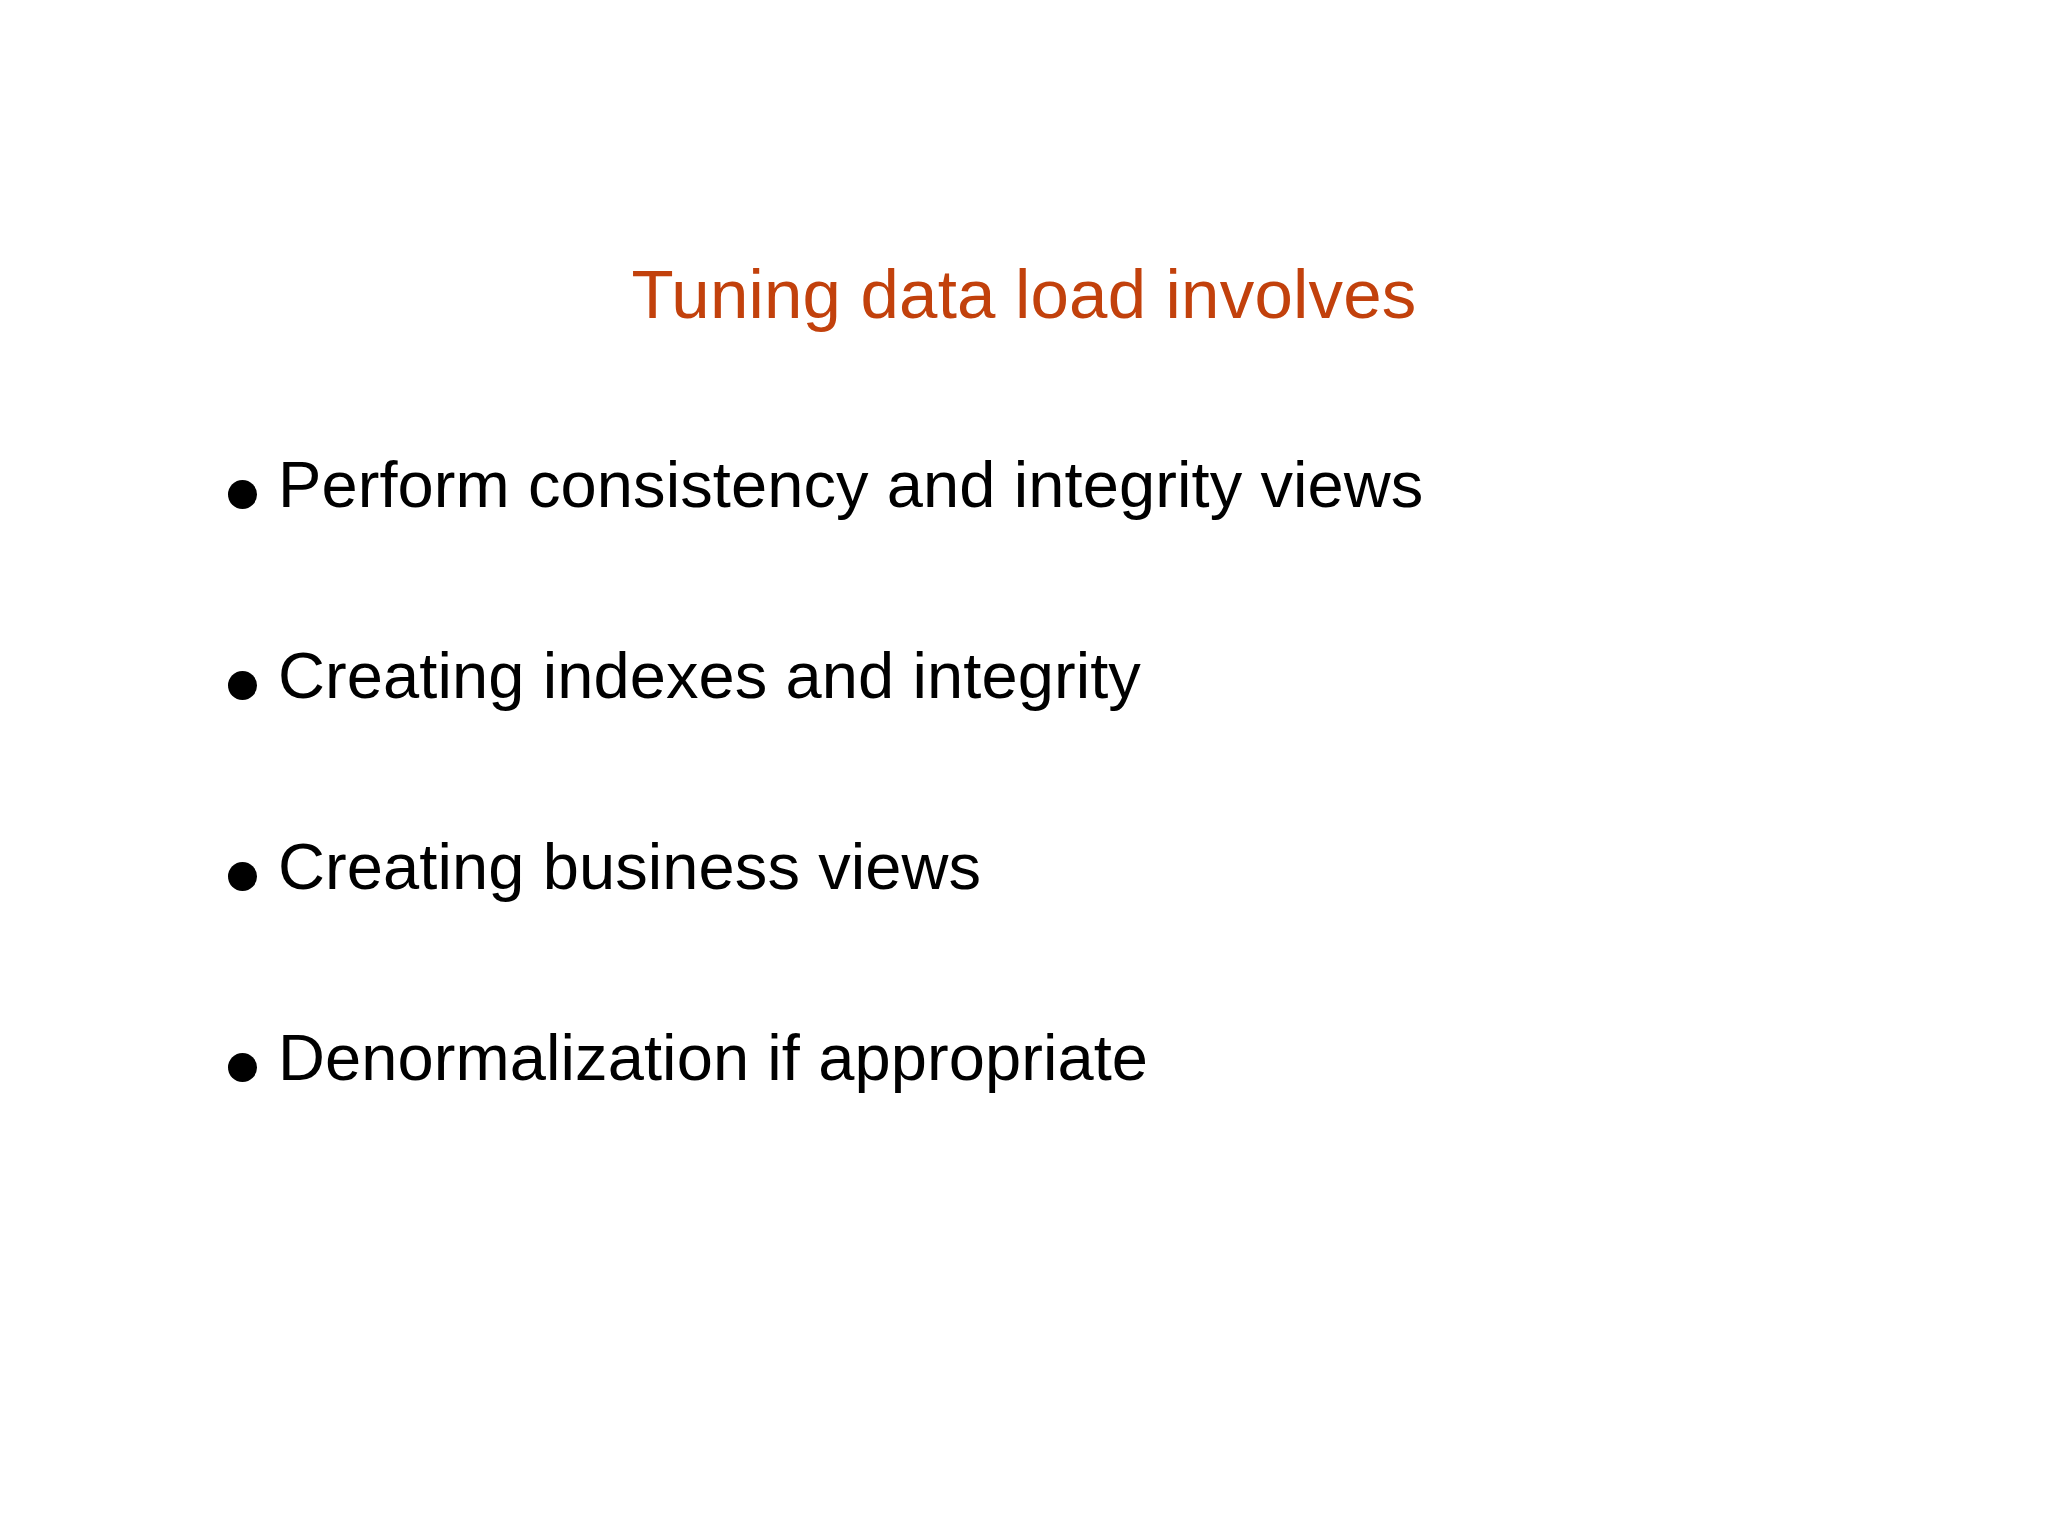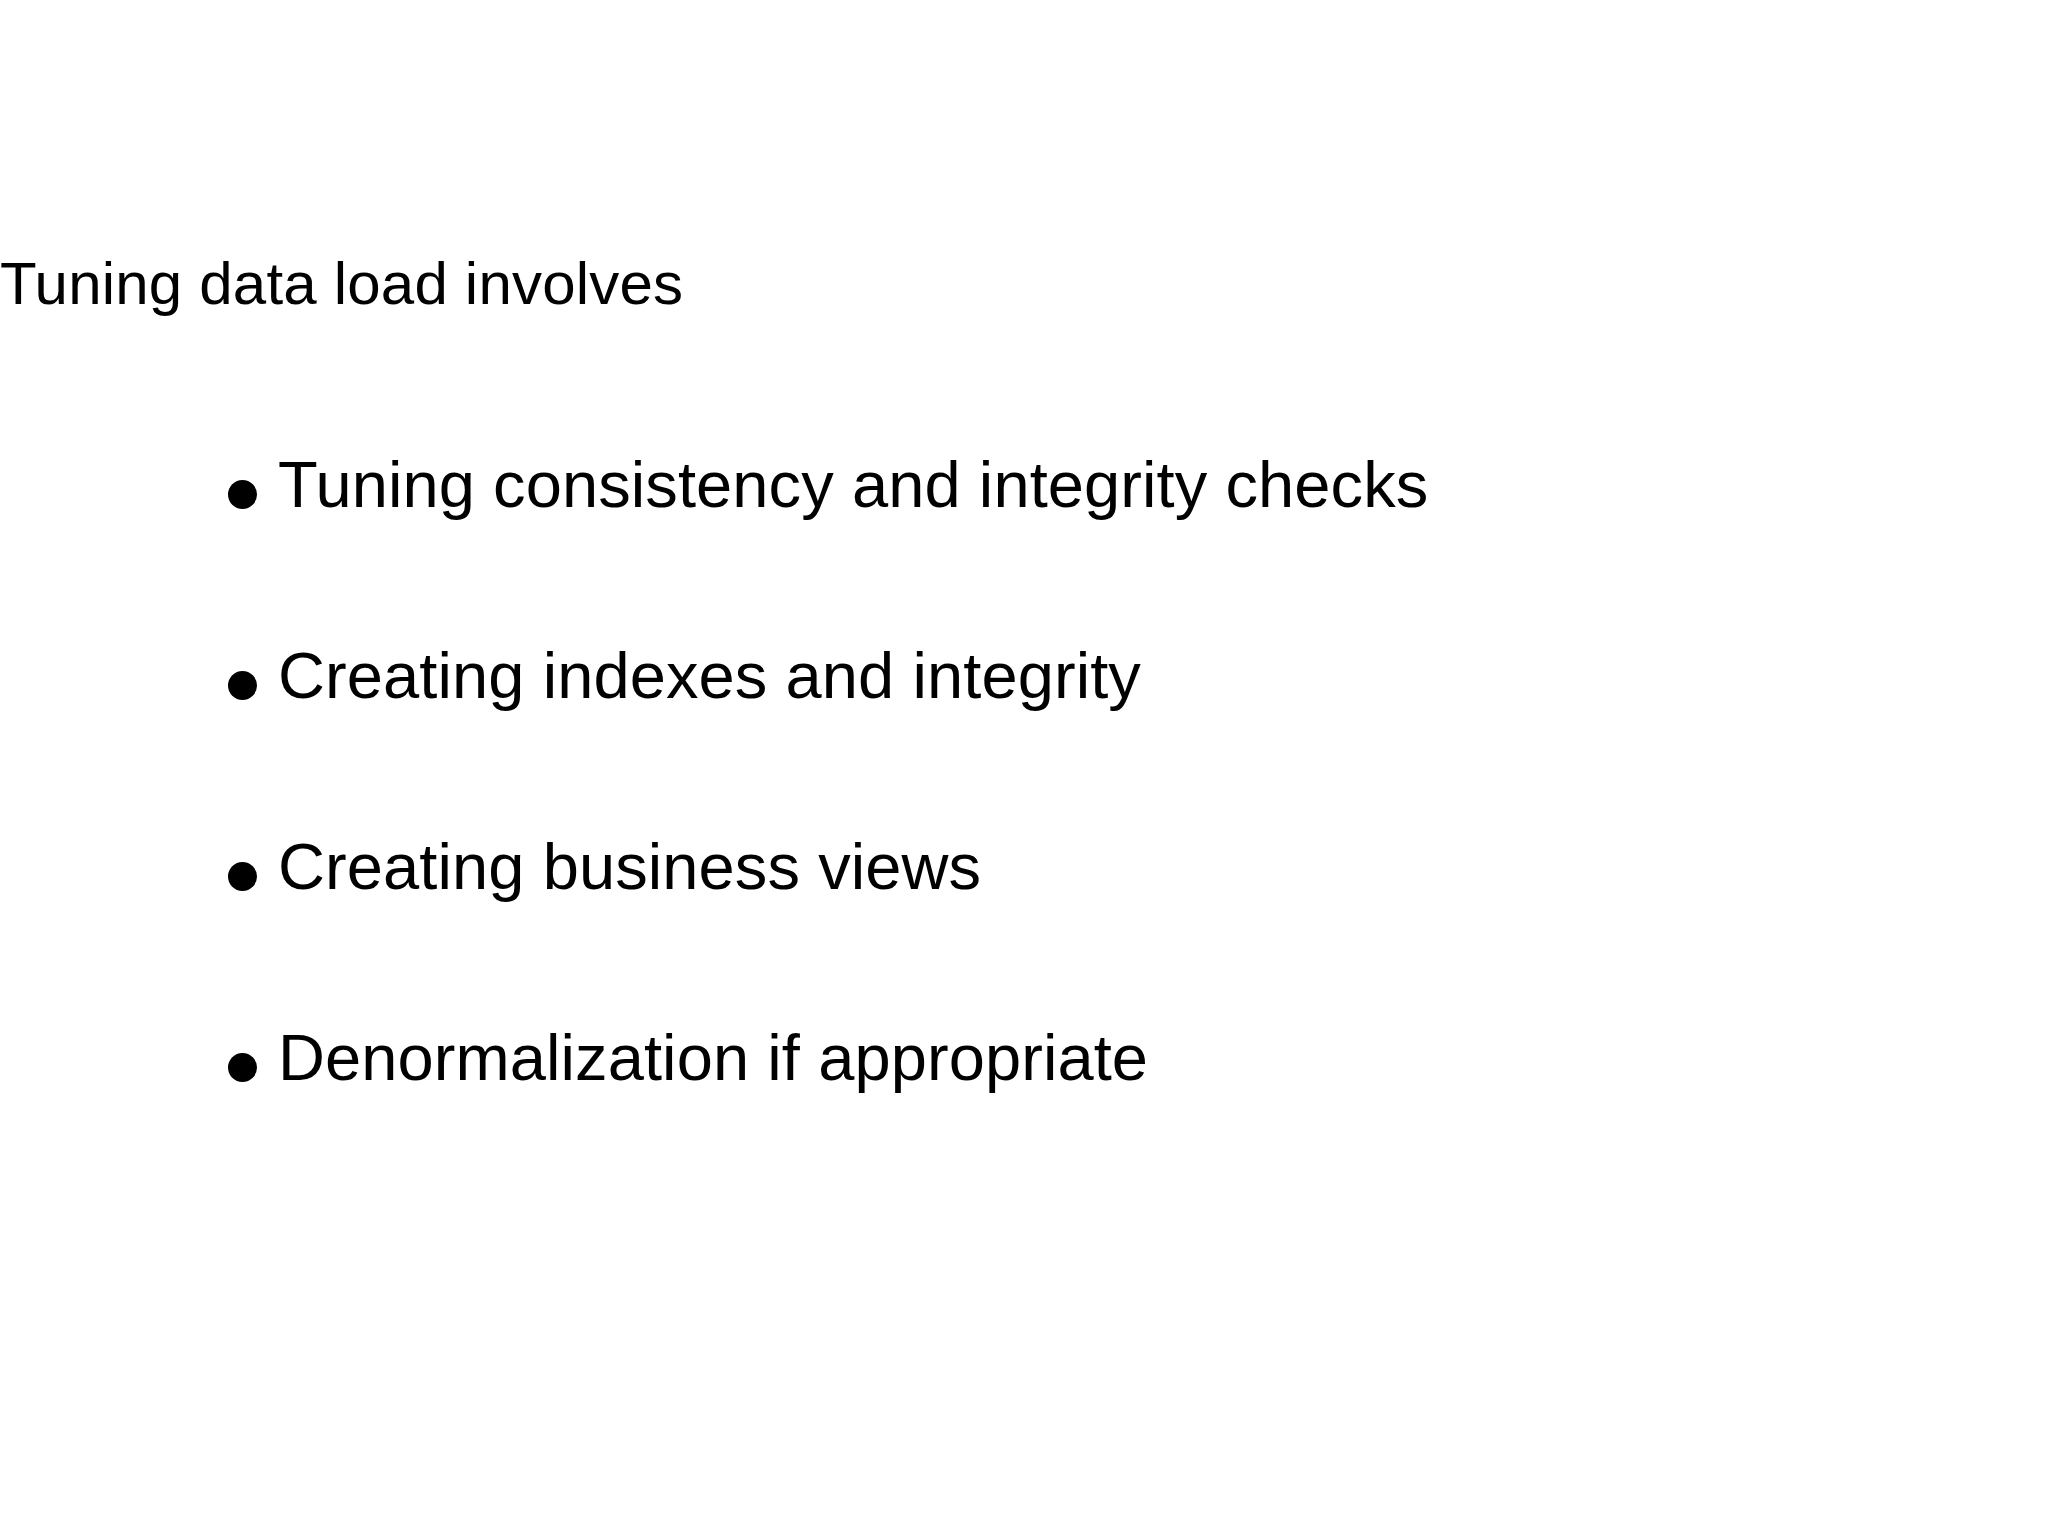--- a/index.html
+++ b/index.html
@@ -23,24 +23,25 @@
     overflow: hidden;
     box-sizing: border-box;
   }
 
   
   .slide-title {
     position: absolute;
     left: 0;
     right: 0;
     top: 214px;
-    font-size: 60px;
+    text-align: center;
+    font-size: 69px;
     line-height: 1.0;
     font-weight: 400;
-    color: #000000;
+    color: #c2410c;
     letter-spacing: 0.2px;
     white-space: nowrap;
   }
 
   
   .bullet-list {
     position: absolute;
     left: 228px;
     top: 452px;
     width: 1700px;
@@ -82,21 +83,21 @@
 <body>
 
 <div class="slide">
 
   <h1 class="slide-title">Tuning data load involves</h1>
 
   <ul class="bullet-list">
 
     <li class="bullet-item">
       <span class="bullet-marker"></span>
-      <span class="bullet-text">Tuning consistency and integrity checks</span>
+      <span class="bullet-text">Perform consistency and integrity views</span>
     </li>
 
     <li class="bullet-item">
       <span class="bullet-marker"></span>
       <span class="bullet-text">Creating indexes and integrity</span>
     </li>
 
     <li class="bullet-item">
       <span class="bullet-marker"></span>
       <span class="bullet-text">Creating business views</span>

